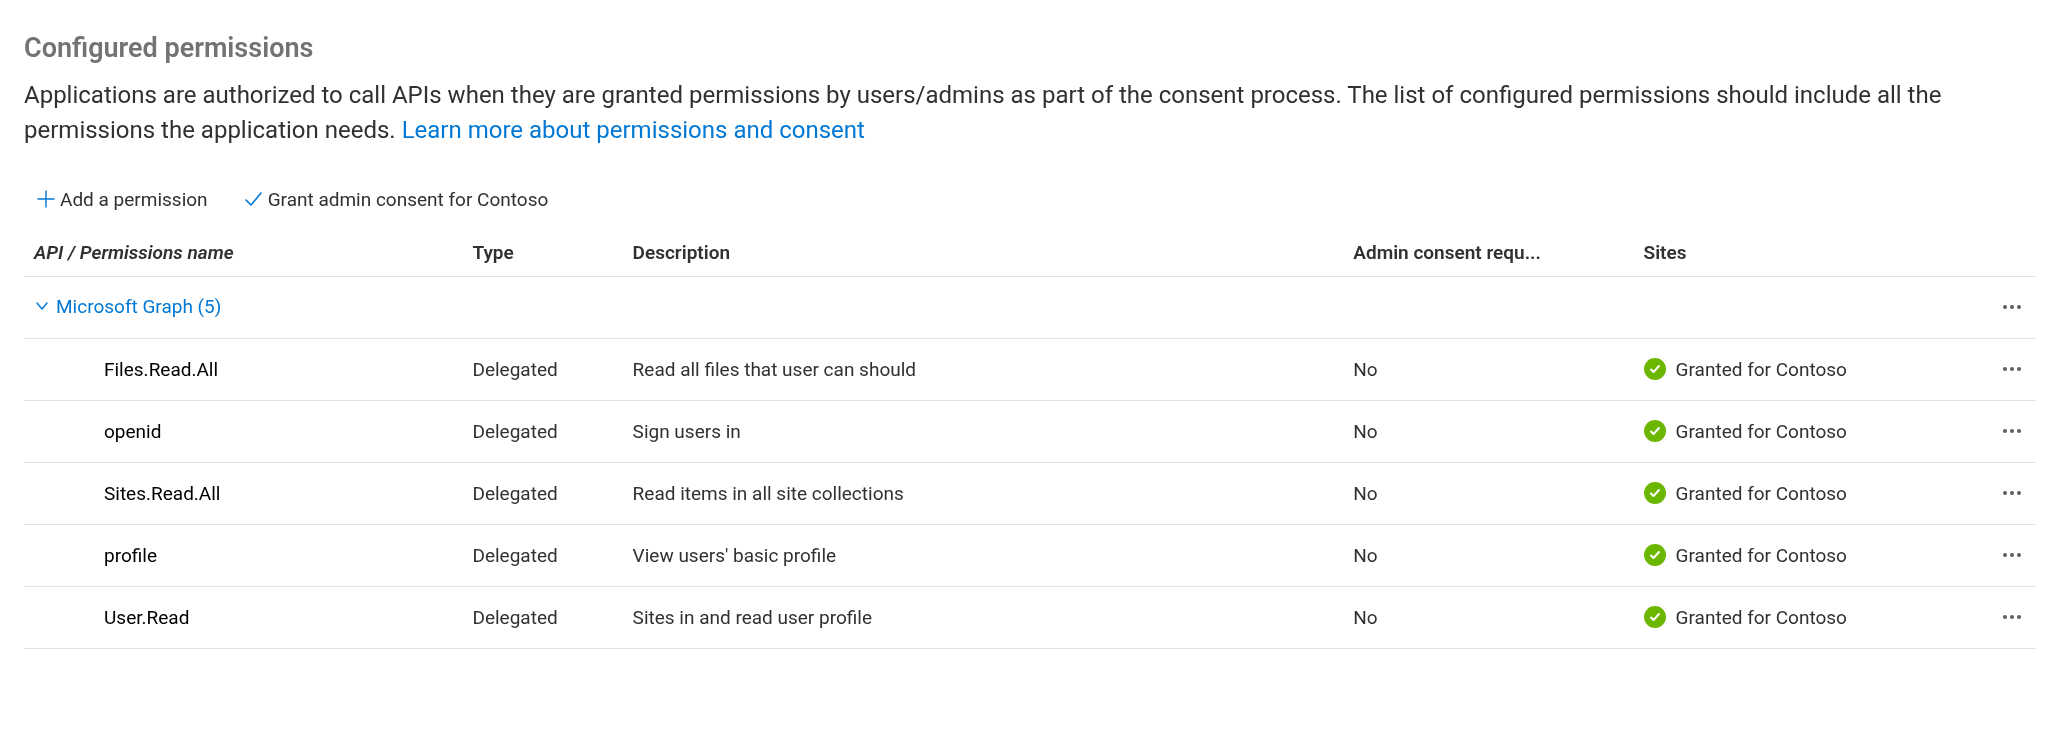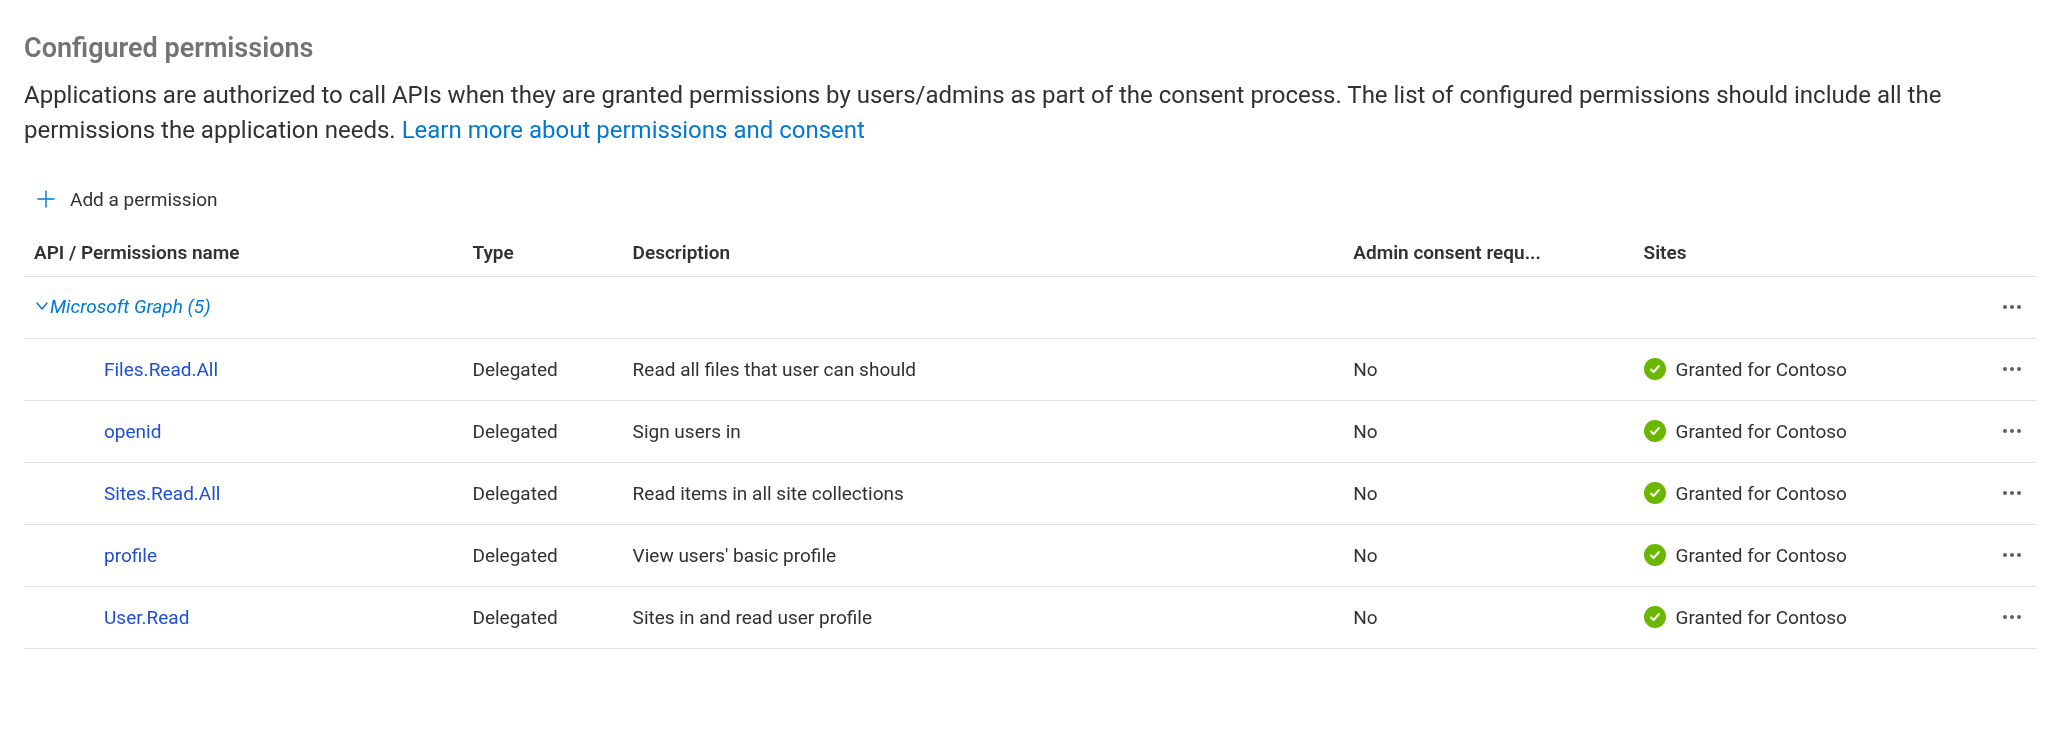--- a/index.html
+++ b/index.html
@@ -32,21 +32,21 @@
 
   .toolbar {
     display: flex;
     gap: 26px;
     align-items: center;
     padding: 6px 0 16px 8px;
   }
   .toolbar-btn {
     display: inline-flex;
     align-items: center;
-    gap: 14px;
+    gap: 4px;
     background: none;
     border: none;
     font-size: 19px;
     color: #323130;
     cursor: pointer;
     padding: 4px 4px;
     font-family: inherit;
   }
   .toolbar-btn .btn-icon {
     color: #0078d4;
@@ -61,51 +61,51 @@
   .thead-row th {
     text-align: left;
     font-weight: 600;
     font-size: 19px;
     padding: 10px 8px 12px 8px;
     border-bottom: 1px solid #e1e1e1;
     white-space: nowrap;
     overflow: hidden;
     text-overflow: ellipsis;
   }
-  .col-api   { width: 440px; padding-left: 10px !important; }
+  .col-api   { width: 440px; padding-left: 10px !important; font-style: italic; }
   .col-type  { width: 160px; }
   .col-desc  { width: 720px; }
   .col-admin { width: 290px; }
   .col-status{ width: 340px; }
   .col-actions { width: 60px; }
 
   .group-row td {
     padding: 14px 8px 14px 10px;
     border-bottom: 1px solid #e1e1e1;
   }
   .group-toggle {
     display: inline-flex;
     align-items: center;
+    gap: 6px;
     color: #0078d4;
     cursor: pointer;
     font-size: 19px;
-    font-style: italic;
   }
 
   .perm-row td {
     padding: 14px 8px;
     border-bottom: 1px solid #e1e1e1;
     font-size: 19px;
     vertical-align: middle;
   }
   .perm-name-cell {
     padding-left: 80px !important;
   }
   .perm-link {
-    color: #1d4ed8;
+    color: #000000;
     text-decoration: none;
     cursor: pointer;
   }
 
   .status-cell {
     display: flex;
     align-items: center;
     gap: 10px;
   }
   .status-cell-wrap { }
@@ -145,20 +145,28 @@
 
 <div class="toolbar">
   <button class="toolbar-btn">
     <span class="btn-icon">
       <svg width="20" height="20" viewBox="0 0 20 20">
           <path d="M10 2v16M2 10h16" stroke="#0078d4" stroke-width="1.4" fill="none" stroke-linecap="round"></path>
         </svg>
     </span>
     <span>Add a permission</span>
   </button>
+  <button class="toolbar-btn">
+    <span class="btn-icon">
+      <svg width="22" height="22" viewBox="0 0 22 22">
+          <path d="M4 12l5 5L19 5" stroke="#0078d4" stroke-width="1.6" fill="none" stroke-linecap="round" stroke-linejoin="round"></path>
+        </svg>
+    </span>
+    <span>Grant admin consent for Contoso</span>
+  </button>
 </div>
 
 <table class="table">
   <thead>
     <tr class="thead-row">
       <th class="col-api">API / Permissions name</th>
       <th class="col-type">Type</th>
       <th class="col-desc">Description</th>
       <th class="col-admin">Admin consent requ...</th>
       <th class="col-status">Sites</th>

